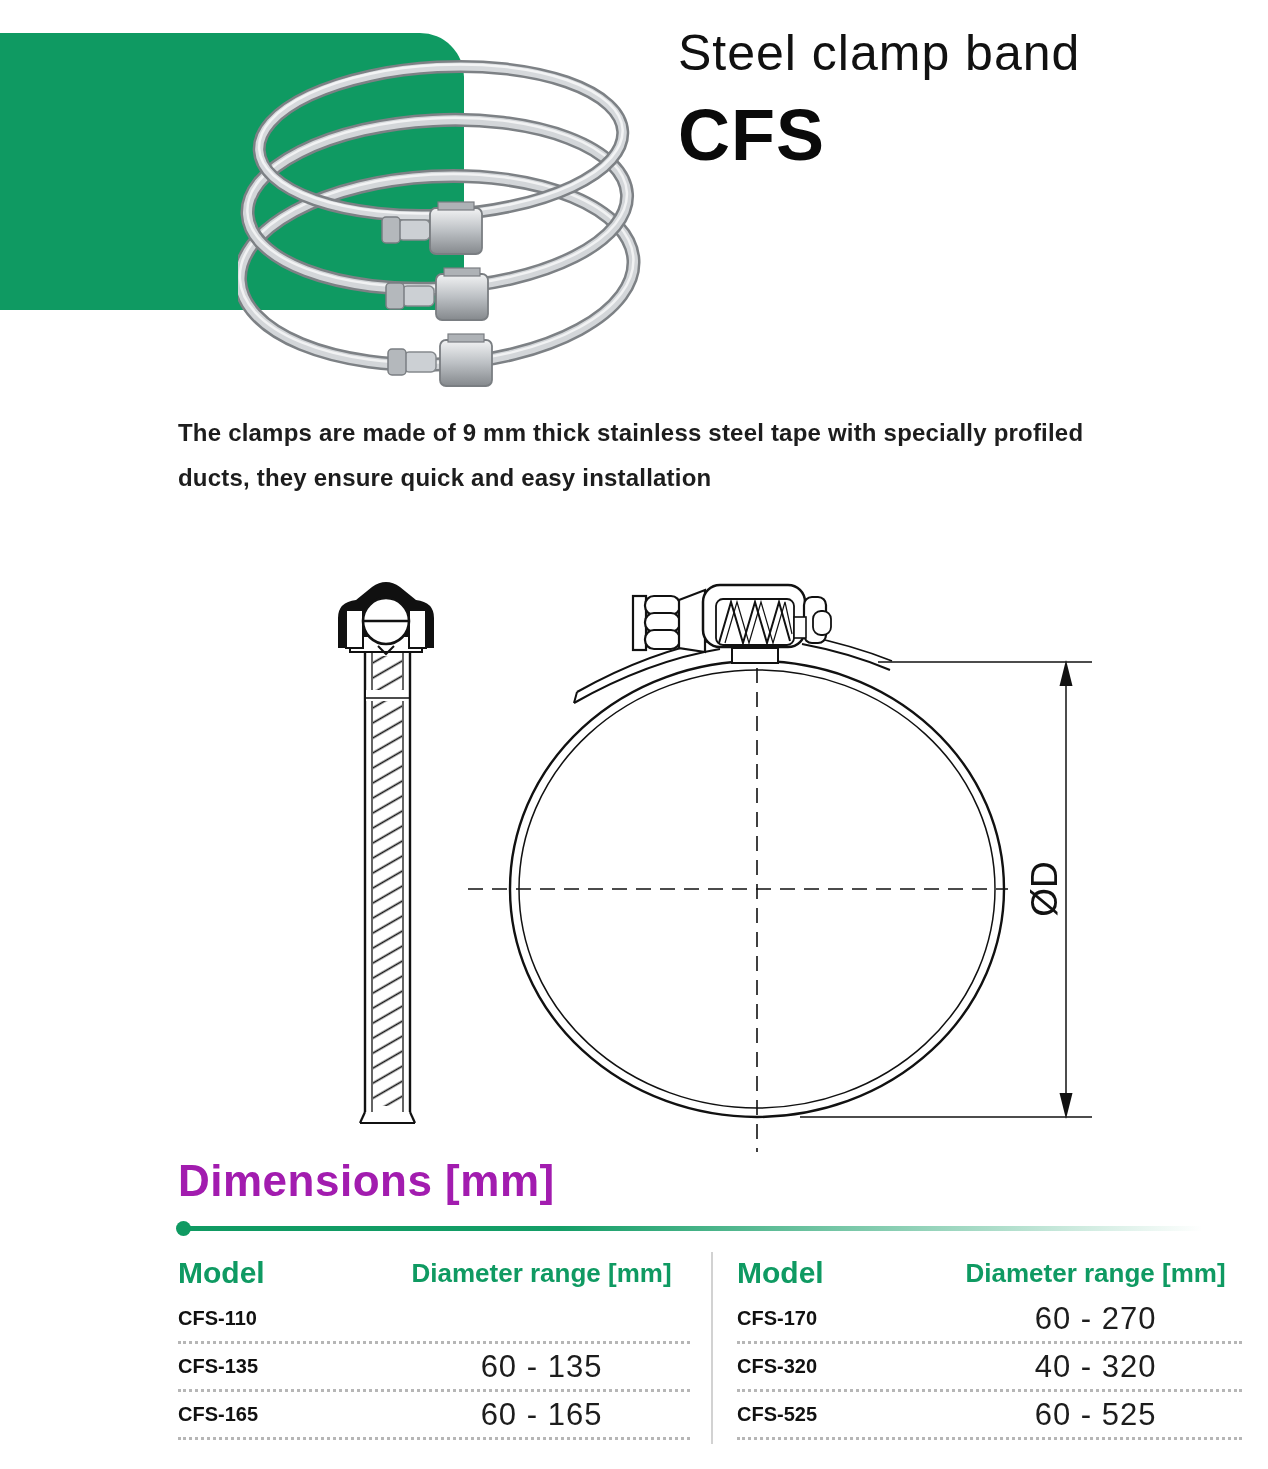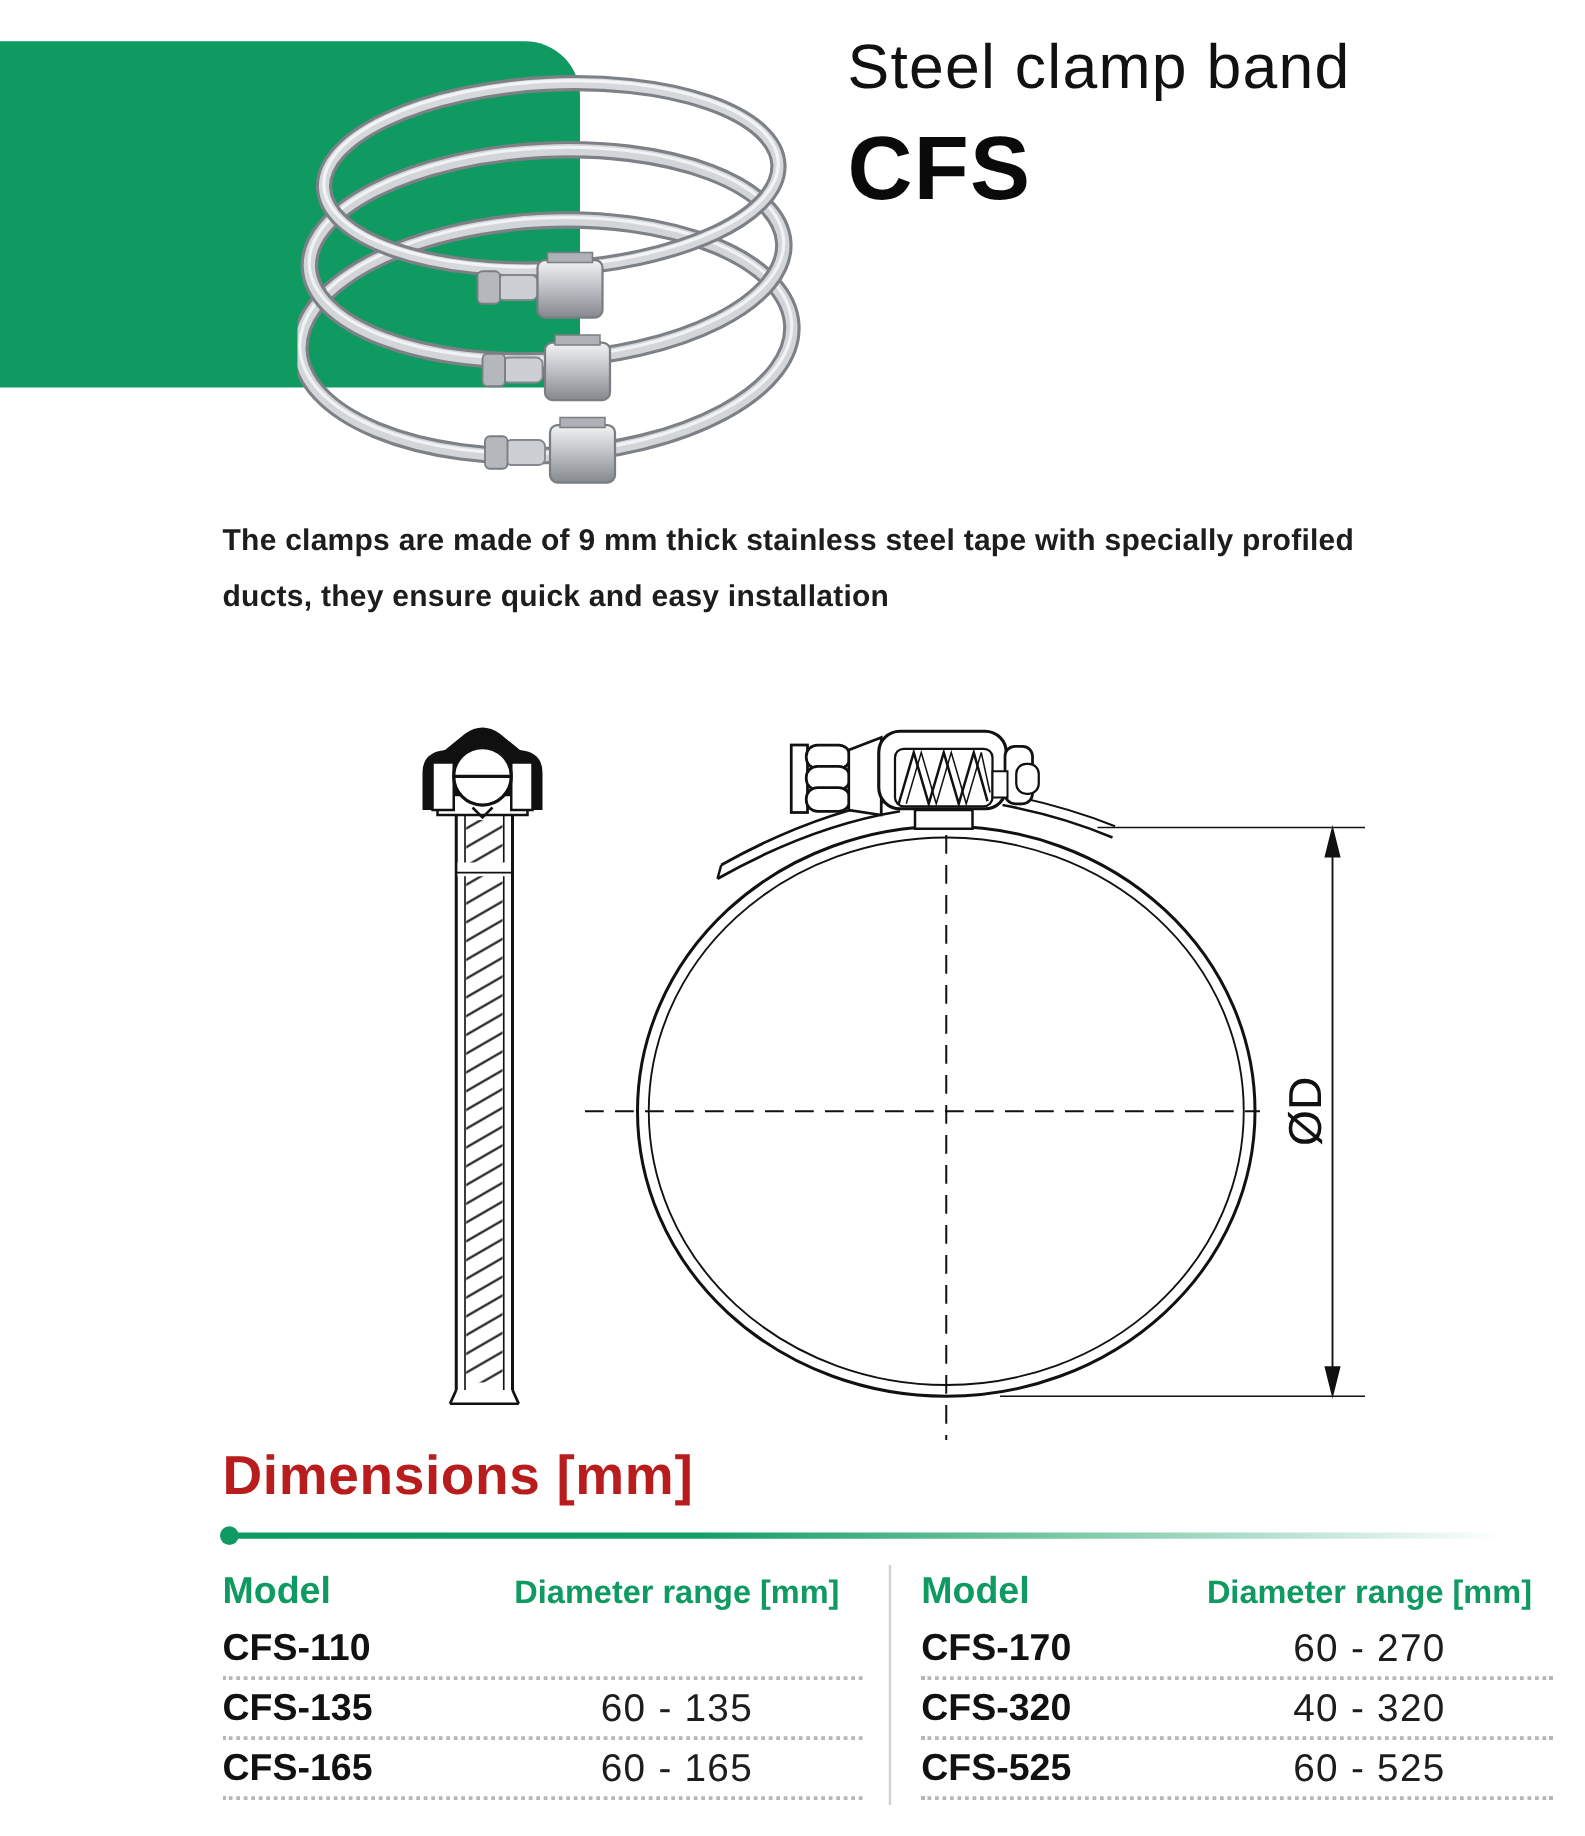--- a/index.html
+++ b/index.html
@@ -16,39 +16,39 @@
   .title-block{position:absolute;left:678px;top:26px;}
   .title-line{font-size:50px;font-weight:400;letter-spacing:1px;color:#111;line-height:1.1;}
   .code-line{font-size:72px;font-weight:700;letter-spacing:1px;color:#0a0a0a;margin-top:18px;line-height:1;}
   
   .desc{position:absolute;left:178px;top:410px;width:1092px;
         font-size:24px;font-weight:700;color:#1d1d1d;line-height:45px;letter-spacing:.2px;}
   .desc div{white-space:nowrap;}
   
   .drawing{position:absolute;left:0;top:560px;width:1268px;height:620px;}
   
-  .dim-heading{position:absolute;left:178px;top:1156px;font-size:44px;font-weight:700;color:#b91c1c;letter-spacing:.5px;}
+  .dim-heading{position:absolute;left:178px;top:1156px;font-size:44px;font-weight:700;color:#a21caf;letter-spacing:.5px;}
   .green-rule{
     position:absolute;left:178px;top:1226px;width:1090px;height:5px;border-radius:3px;
     background:linear-gradient(90deg,#0f9a62 0%,#149e67 35%,rgba(20,158,103,.35) 75%,rgba(20,158,103,0) 94%);
   }
   .green-rule .dot{
     position:absolute;left:-2px;top:-5px;width:15px;height:15px;border-radius:50%;background:#0f9a62;
   }
   .tables{position:absolute;left:0;top:1250px;width:1240px;height:200px;}
   .tbl{position:absolute;top:0;}
   .tbl-left{left:178px;width:512px;}
   .tbl-right{left:737px;width:505px;}
   .tbl-divider{position:absolute;left:711px;top:2px;width:2px;height:192px;background:#d2d2d2;}
   .thead{display:grid;grid-template-columns:42% 58%;align-items:center;height:46px;}
   .th-model{font-size:30px;font-weight:700;color:#0f9a62;}
   .th-range{font-size:26px;font-weight:700;color:#0f9a62;text-align:center;}
   .trow{display:grid;grid-template-columns:42% 58%;align-items:center;height:45px;
         border-bottom:3px dotted #b6b6b6;}
-  .td-model{font-size:30px;font-weight:700;color:#111;}
+  .td-model{font-size:20px;font-weight:700;color:#111;}
   .td-range{font-size:31px;font-weight:300;color:#1d1d1d;text-align:center;letter-spacing:1px;}
 </style>
 </head>
 <body>
 
 <div class="green-shape"></div>
 
 <svg class="photo" viewBox="0 0 414 344" aria-hidden="true">
   <defs>
     <linearGradient id="met" x1="0" y1="0" x2="0" y2="1">

